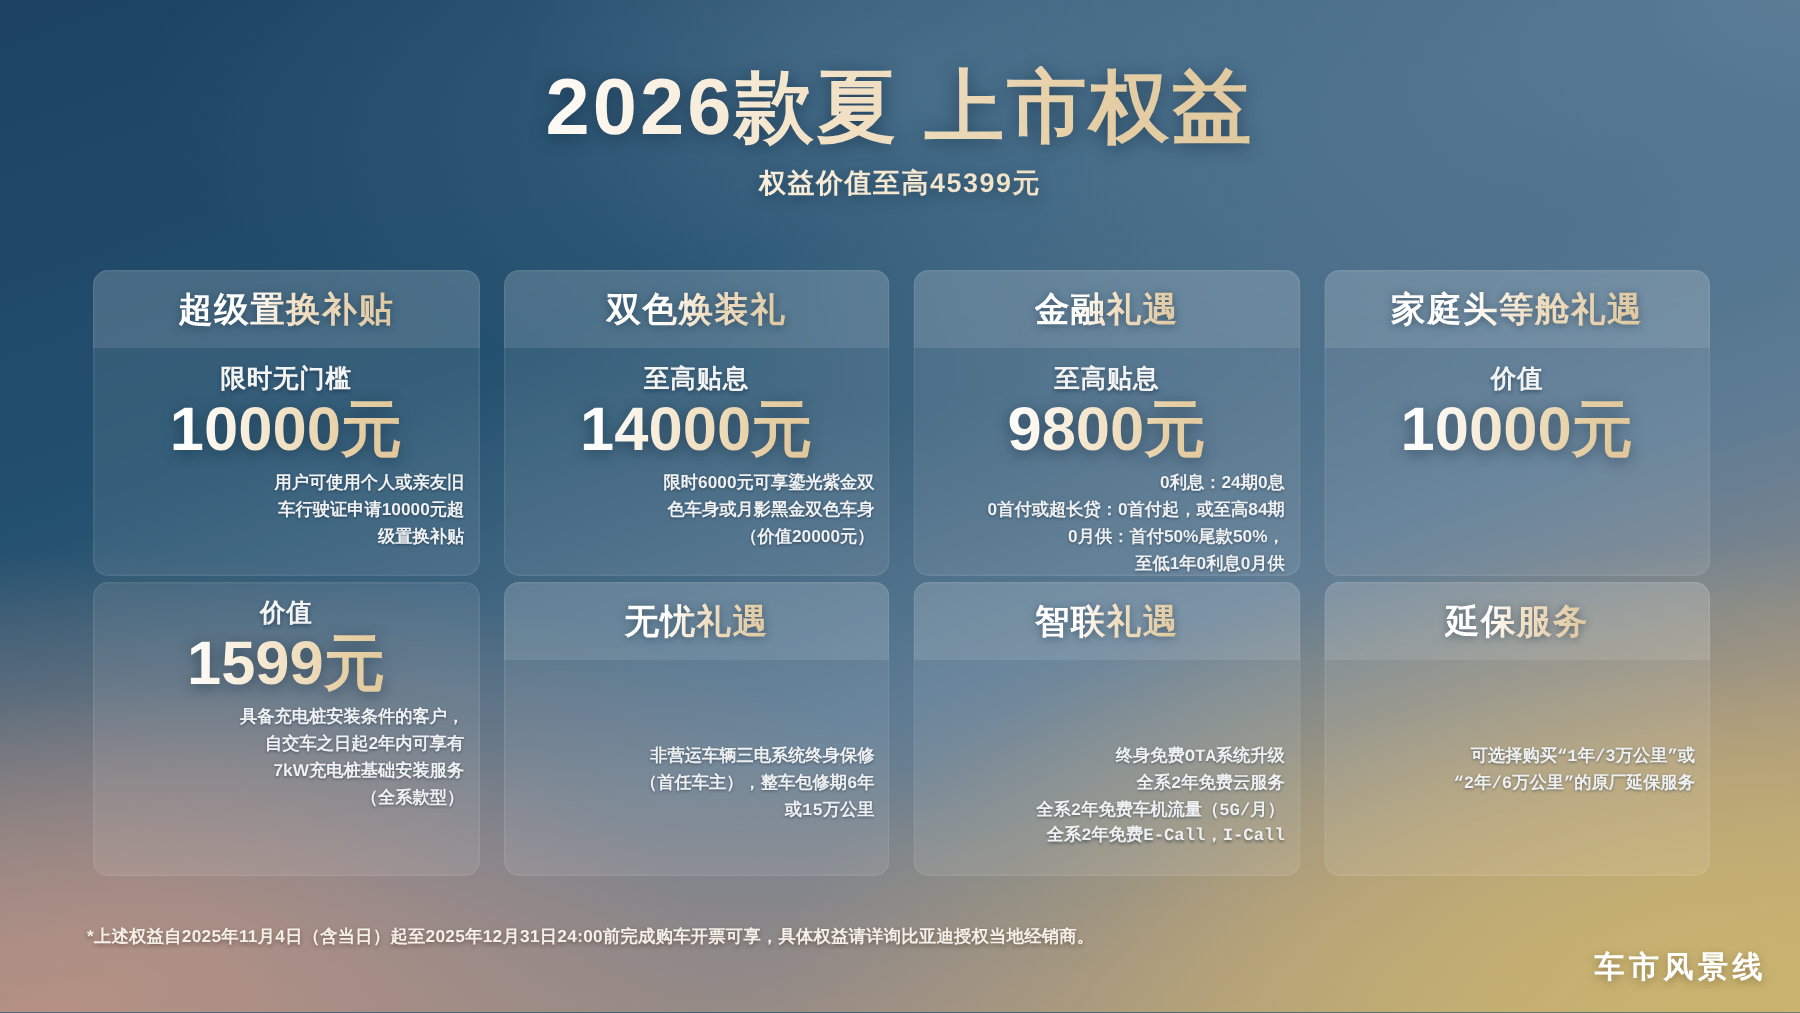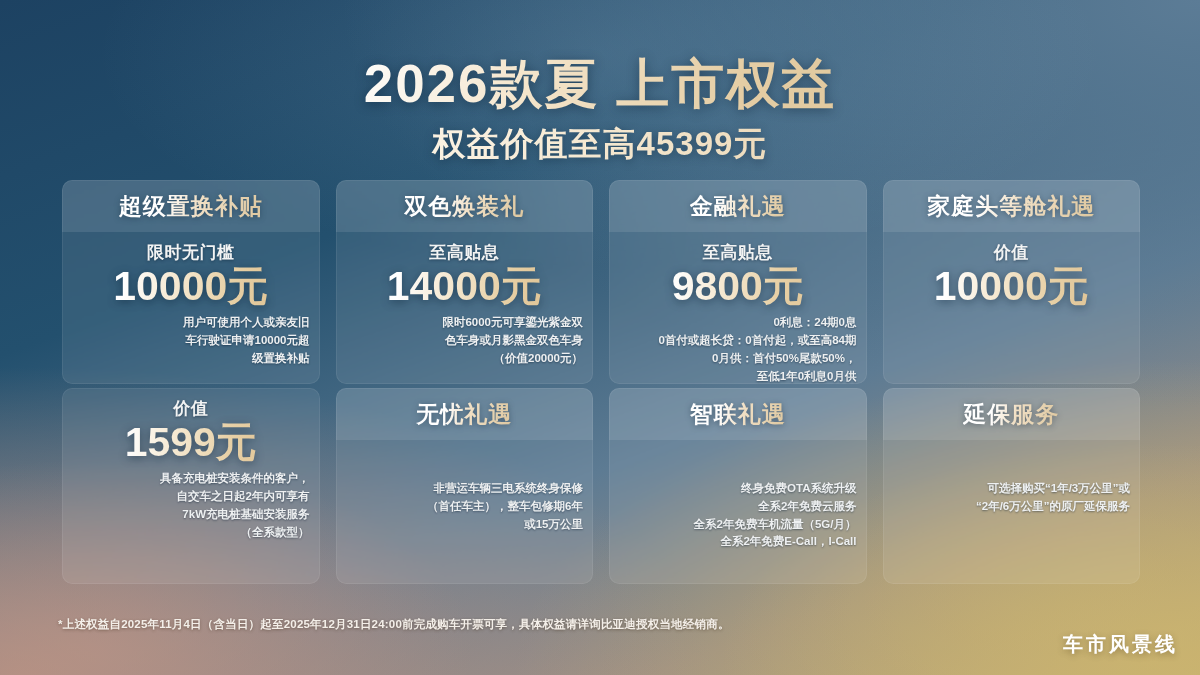--- a/index.html
+++ b/index.html
@@ -19,30 +19,30 @@
   
   #stage:before{
     content:"";position:absolute;inset:0;
     background:
       radial-gradient(60% 45% at 50% 8%, rgba(160,190,215,0.18), rgba(0,0,0,0) 70%),
       radial-gradient(45% 40% at 8% 96%, rgba(190,150,135,0.55), rgba(0,0,0,0) 70%),
       radial-gradient(50% 45% at 96% 98%, rgba(205,182,112,0.6), rgba(0,0,0,0) 72%);
     pointer-events:none;
   }
 
-  .title-wrap{position:absolute;left:0;right:0;top:56px;text-align:center;}
+  .title-wrap{position:absolute;left:0;right:0;top:44px;text-align:center;}
   .main-title{
     font-size:53px;font-weight:700;letter-spacing:2px;line-height:1.05;
     background:linear-gradient(100deg,#ffffff 0%,#ffffff 28%,#f3e3c8 45%,#e4cda4 62%,#d9bd8d 100%);
     -webkit-background-clip:text;background-clip:text;color:transparent;
     -webkit-text-fill-color:transparent;
     text-shadow:none;filter:drop-shadow(0 2px 6px rgba(0,20,40,0.45));
   }
   .sub-title{
-    margin-top:10px;font-size:33px;font-weight:700;letter-spacing:1px;
+    margin-top:10px;font-size:18px;font-weight:700;letter-spacing:1px;
     background:linear-gradient(100deg,#ffffff 0%,#faf0de 40%,#e7d2ae 75%,#dcc195 100%);
     -webkit-background-clip:text;background-clip:text;color:transparent;
     -webkit-text-fill-color:transparent;
     filter:drop-shadow(0 2px 5px rgba(0,20,40,0.4));
   }
 
   .grid{position:absolute;left:62px;top:180px;width:1078px;}
   .row{display:flex;gap:16px;}
   .row + .row{margin-top:4px;}
   .card{
@@ -76,21 +76,21 @@
     -webkit-background-clip:text;background-clip:text;color:transparent;
     -webkit-text-fill-color:transparent;
     filter:drop-shadow(0 2px 5px rgba(0,20,40,0.45));
   }
   .desc{
     margin-top:4px;font-size:11.5px;line-height:1.55;color:#eef0f1;font-weight:700;
     text-shadow:0 1px 2px rgba(0,20,40,0.45);
     white-space:pre-line;
     text-align:right;
   }
-  .card.no-amount .card-body{padding-top:36px;}
+  .card.no-amount .card-body{padding-top:52px;font-family:Liberation Mono, monospace;}
   .card.no-amount .desc{font-size:11.5px;}
 
   .footnote{
     position:absolute;left:58px;top:617px;width:880px;
     font-size:11.5px;font-weight:700;color:#f4efe9;letter-spacing:.2px;
     text-shadow:0 1px 3px rgba(60,40,20,0.45);
   }
   .watermark{
     position:absolute;right:22px;top:631px;
     font-size:20px;font-weight:700;color:#ffffff;letter-spacing:3px;

